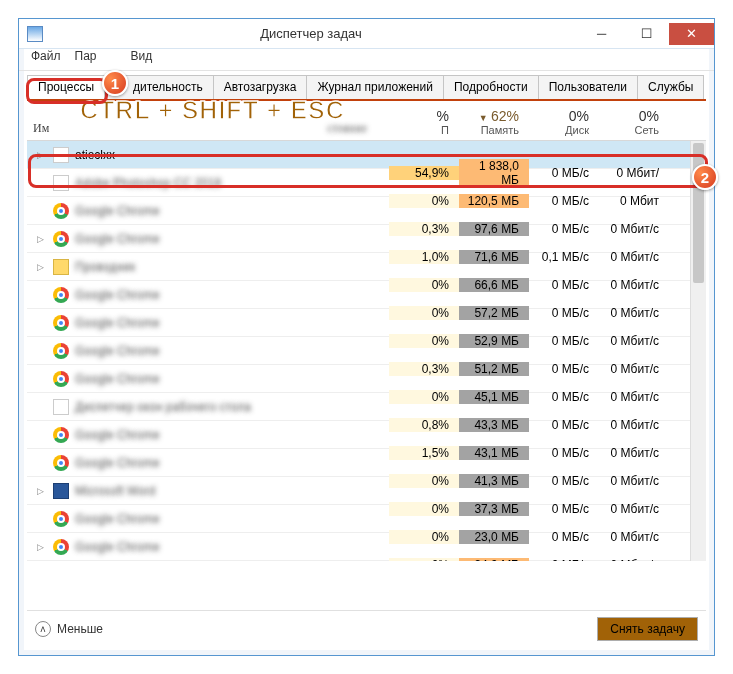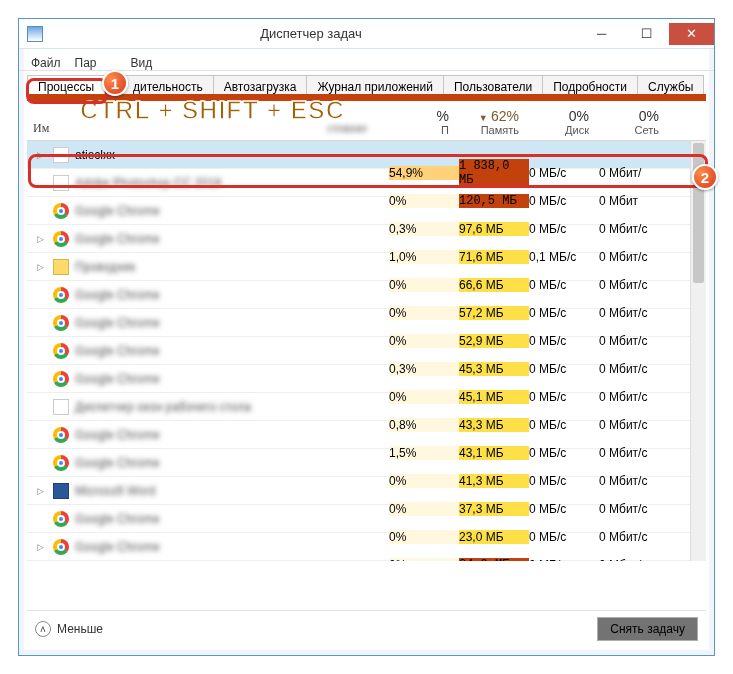--- a/index.html
+++ b/index.html
@@ -11,24 +11,24 @@
   
   .titlebar { height: 30px; display: flex; align-items: center; justify-content: space-between; padding: 0 0 0 8px; background: #fff; border-bottom: 1px solid #d7e5f2; gap: 48px; }
   .title-left { display:flex; align-items:center; gap:6px; }
   .title-icon { width:16px; height:16px; background:linear-gradient(180deg,#6aa8e5,#fff); border:1px solid #5a8bc4; }
   .title-center { flex:1; text-align:center; color:#333; font-size:13px; }
   .winbtns { display:flex; }
   .winbtn { width:45px; height:22px; display:flex; align-items:center; justify-content:center; font-size:13px; color:#333; }
   .winbtn.close { background:#c94f41; color:#fff; }
 
   
-  .menubar { height:22px; display:flex; align-items:flex-end; gap:14px; padding:0 12px; font-size:12px; color:#333; border-bottom:1px solid #e3e3e3; }
-
-  
-  .tabs { display:flex; height:26px; border-bottom:7px solid #c2410c; font-size:12px; margin:4px 8px 0 8px; }
+  .menubar { height:22px; display:flex; align-items:flex-start; gap:14px; padding:0 12px; font-size:12px; color:#333; border-bottom:1px solid #e3e3e3; }
+
+  
+  .tabs { display:flex; height:26px; border-bottom:2px solid #c2410c; font-size:12px; margin:4px 8px 0 8px; }
   .tab { padding:4px 10px; border:1px solid #c5c5c5; border-bottom:none; background:#f4f4f4; margin-right:-1px; }
   .tab.active { background:#fff; position:relative; z-index:2; }
 
   
   .shortkey { position:absolute; top:96px; left:80px; font-size:25px; font-weight:900; color:#a16207; -webkit-text-stroke:1.5px #fff; letter-spacing:1px; z-index:50; }
   .badge { position:absolute; width:26px; height:26px; border-radius:50%; background:radial-gradient(circle at 30% 30%,#ff8a4a,#d63a1f); border:2px solid #fff; color:#fff; font-weight:bold; font-size:15px; display:flex; align-items:center; justify-content:center; z-index:60; box-shadow:0 1px 3px rgba(0,0,0,.4);}
   .ring { position:absolute; border:3px solid #d82f28; border-radius:8px; z-index:55; pointer-events:none; }
 
   
   .headrow { display:flex; height:40px; font-size:12px; color:#333; border-bottom:1px solid #d8d8d8; margin:0 8px; align-items:flex-end; }
@@ -45,33 +45,33 @@
   .row.sel { background:#cfe7f5; }
   .nm { width:362px; display:flex; align-items:center; gap:6px; padding-left:10px; }
   .exp { width:10px; color:#888; font-size:9px; visibility:hidden; }
   .exp.v { visibility:visible; }
   .picon { width:16px; height:16px; border:1px solid #ccc; background:#fff; flex-shrink:0; }
   .picon.chrome { border-radius:50%; background:conic-gradient(#ea4335 0 120deg,#34a853 120deg 240deg,#fbbc05 240deg 360deg); border:none; position:relative; }
   .picon.chrome::after{content:'';position:absolute;inset:4px;background:#4285f4;border-radius:50%;border:2px solid #fff;}
   .picon.folder{background:#ffd96a;border-color:#d9b544;}
   .picon.word{background:#2a579a;border-color:#1d3f73;}
   .blur { color:transparent; text-shadow:0 0 5px rgba(60,60,60,.9); }
-  .cell { width:70px; padding-right:10px;margin-top:36px; }
+  .cell { width:70px; text-align:right; padding-right:10px;margin-top:36px; }
   .cpu { background:#fff8df; }
   .cpu.hot { background:#ffd27a; }
-  .mem { background:#fde047; }
-  .mem.hot { background:#c2410c;font-family:Liberation Mono, monospace; }
+  .mem { background:#a3a3a3; }
+  .mem.hot { background:#fdba74; }
   .scrollbar { position:absolute; right:0; top:0; bottom:0; width:16px; background:#f0f0f0; border-left:1px solid #ddd; }
   .thumb { position:absolute; left:2px; right:2px; top:2px; height:140px; background:#c7c7c7; border-radius:2px; }
 
   
   .footer { position:absolute; bottom:8px; left:8px; right:8px; display:flex; justify-content:space-between; align-items:center; padding:6px 8px; border-top:1px solid #e0e0e0; }
   .less { display:flex; align-items:center; gap:6px; color:#333; cursor:pointer; }
   .lessico { width:16px;height:16px;border:1px solid #888;border-radius:50%;display:flex;align-items:center;justify-content:center;font-size:10px;}
-  .endbtn { border:1px solid #adadad; background:#737373; padding:4px 12px; font-size:12px; }
+  .endbtn { border:1px solid #adadad; background:#a16207; padding:4px 12px; font-size:12px; }
 
 </style>
 </head>
 <body>
 
 <div class="wrap">
   <div class="window">
 
     <div class="titlebar">
       <div class="title-left">
@@ -89,22 +89,22 @@
       <span>Файл</span>
       <span>Пар</span>
       <span style="margin-left:20px">Вид</span>
     </div>
 
     <div class="tabs">
       <div class="tab active">Процессы</div>
       <div class="tab" style="padding-left:28px">дительность</div>
       <div class="tab">Автозагрузка</div>
       <div class="tab">Журнал приложений</div>
+      <div class="tab">Подробности</div>
       <div class="tab">Пользователи</div>
-      <div class="tab">Подробности</div>
       <div class="tab">Службы</div>
     </div>
 
     <div class="headrow">
       <div class="hname">
         <span>Им</span>
         <span style="float:right;margin-right:16px" class="blur">стояние</span>
       </div>
       <div class="hcol">
         <div class="pct">%</div>
@@ -202,21 +202,21 @@
           <div class="cell">0 МБ/с</div>
           <div class="cell">0 Мбит/с</div>
         </div>
         <div class="row">
           <div class="nm">
             <span class="exp">▷</span>
             <span class="picon chrome"></span>
             <span class="blur">Google Chrome</span>
           </div>
           <div class="cell cpu">0,3%</div>
-          <div class="cell mem">45,3 МБ</div>
+          <div class="cell mem">51,2 МБ</div>
           <div class="cell">0 МБ/с</div>
           <div class="cell">0 Мбит/с</div>
         </div>
         <div class="row">
           <div class="nm">
             <span class="exp">▷</span>
             <span class="picon chrome"></span>
             <span class="blur">Google Chrome</span>
           </div>
           <div class="cell cpu">0%</div>

